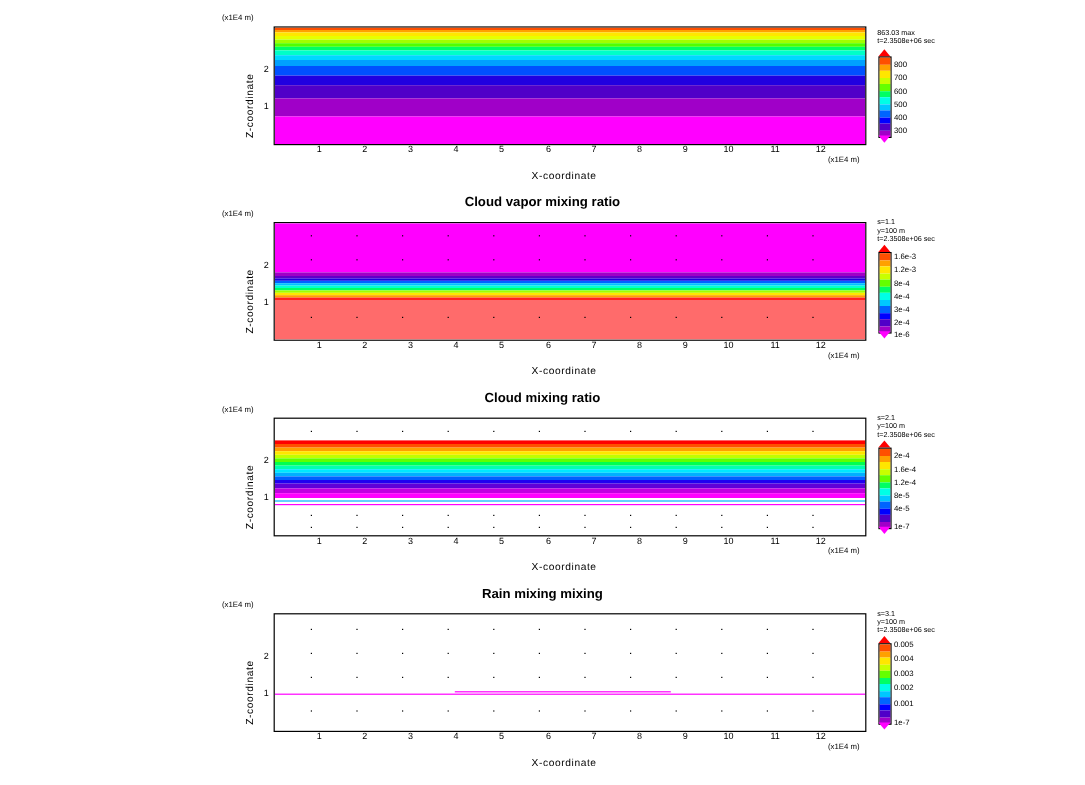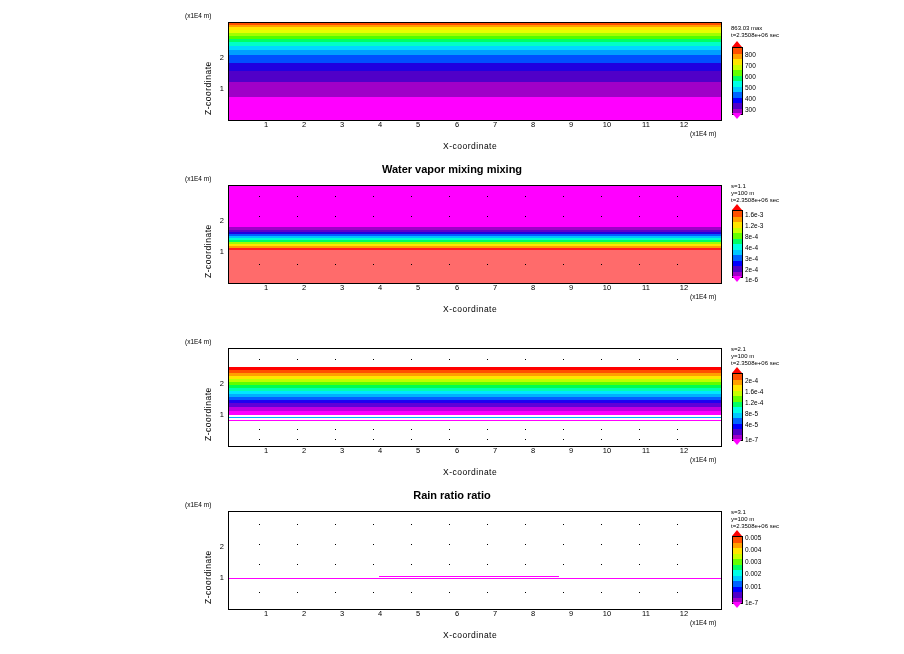--- a/index.html
+++ b/index.html
@@ -83,21 +83,21 @@
   <div class="arrow-dn" style="left:732px;top:113px;border-top:6px solid #ff00ff;"></div>
   <div class="cbar-lab" style="left:745px;top:51px;">800</div>
   <div class="cbar-lab" style="left:745px;top:62px;">700</div>
   <div class="cbar-lab" style="left:745px;top:73px;">600</div>
   <div class="cbar-lab" style="left:745px;top:84px;">500</div>
   <div class="cbar-lab" style="left:745px;top:95px;">400</div>
   <div class="cbar-lab" style="left:745px;top:106px;">300</div>
 </div>
 
 <div class="panel" style="top:163px;">
-  <div class="panel-title" style="top:0;left:27px;width:850px;">Water vapor mixing mixing</div>
+  <div class="panel-title" style="top:0;left:27px;width:850px;">Cloud vapor mixing ratio</div>
   <div class="zunit" style="top:12px;left:185px;">(x1E4 m)</div>
   <div class="ylabel" style="left:203px;top:115px;">Z-coordinate</div>
   <div class="plot" style="left:228px;top:22px;width:492px;height:97px;">
     <div class="band" style="top:0px;height:41px;background:#ff00ff;"></div>
     <div class="band" style="top:41px;height:3px;background:#a000c8;"></div>
     <div class="band" style="top:44px;height:2px;background:#6000c8;"></div>
     <div class="band" style="top:46px;height:2px;background:#2000e0;"></div>
     <div class="band" style="top:48px;height:2px;background:#0060ff;"></div>
     <div class="band" style="top:50px;height:2px;background:#00c0ff;"></div>
     <div class="band" style="top:52px;height:2px;background:#00ffd0;"></div>
@@ -182,20 +182,21 @@
   <div class="cbar-lab" style="left:745px;top:48px;">1.6e-3</div>
   <div class="cbar-lab" style="left:745px;top:59px;">1.2e-3</div>
   <div class="cbar-lab" style="left:745px;top:70px;">8e-4</div>
   <div class="cbar-lab" style="left:745px;top:81px;">4e-4</div>
   <div class="cbar-lab" style="left:745px;top:92px;">3e-4</div>
   <div class="cbar-lab" style="left:745px;top:103px;">2e-4</div>
   <div class="cbar-lab" style="left:745px;top:113px;">1e-6</div>
 </div>
 
 <div class="panel" style="top:326px;">
+  <div class="panel-title" style="top:0;left:27px;width:850px;">Cloud mixing ratio</div>
   <div class="zunit" style="top:12px;left:185px;">(x1E4 m)</div>
   <div class="ylabel" style="left:203px;top:115px;">Z-coordinate</div>
   <div class="plot" style="left:228px;top:22px;width:492px;height:97px;">
     <div class="band" style="top:18px;height:3px;background:#ff0000;"></div>
     <div class="band" style="top:21px;height:3px;background:#ff5000;"></div>
     <div class="band" style="top:24px;height:3px;background:#ffa000;"></div>
     <div class="band" style="top:27px;height:3px;background:#ffe600;"></div>
     <div class="band" style="top:30px;height:3px;background:#c0ff00;"></div>
     <div class="band" style="top:33px;height:3px;background:#60ff00;"></div>
     <div class="band" style="top:36px;height:3px;background:#00ff50;"></div>
@@ -283,21 +284,21 @@
   <div class="arrow-dn" style="left:732px;top:113px;border-top:6px solid #ff00ff;"></div>
   <div class="cbar-lab" style="left:745px;top:51px;">2e-4</div>
   <div class="cbar-lab" style="left:745px;top:62px;">1.6e-4</div>
   <div class="cbar-lab" style="left:745px;top:73px;">1.2e-4</div>
   <div class="cbar-lab" style="left:745px;top:84px;">8e-5</div>
   <div class="cbar-lab" style="left:745px;top:95px;">4e-5</div>
   <div class="cbar-lab" style="left:745px;top:110px;">1e-7</div>
 </div>
 
 <div class="panel" style="top:489px;">
-  <div class="panel-title" style="top:0;left:27px;width:850px;">Rain ratio ratio</div>
+  <div class="panel-title" style="top:0;left:27px;width:850px;">Rain mixing mixing</div>
   <div class="zunit" style="top:12px;left:185px;">(x1E4 m)</div>
   <div class="ylabel" style="left:203px;top:115px;">Z-coordinate</div>
   <div class="plot" style="left:228px;top:22px;width:492px;height:97px;">
     <div class="ln" style="left:0;top:66px;width:492px;height:1px;background:#ff00ff;"></div>
     <div class="ln" style="left:150px;top:64px;width:180px;height:1px;background:#ff00ff;"></div>
     <div class="grid-dot" style="left:30px;top:12px;"></div>
       <div class="grid-dot" style="left:68px;top:12px;"></div>
       <div class="grid-dot" style="left:106px;top:12px;"></div>
       <div class="grid-dot" style="left:144px;top:12px;"></div>
       <div class="grid-dot" style="left:182px;top:12px;"></div>

